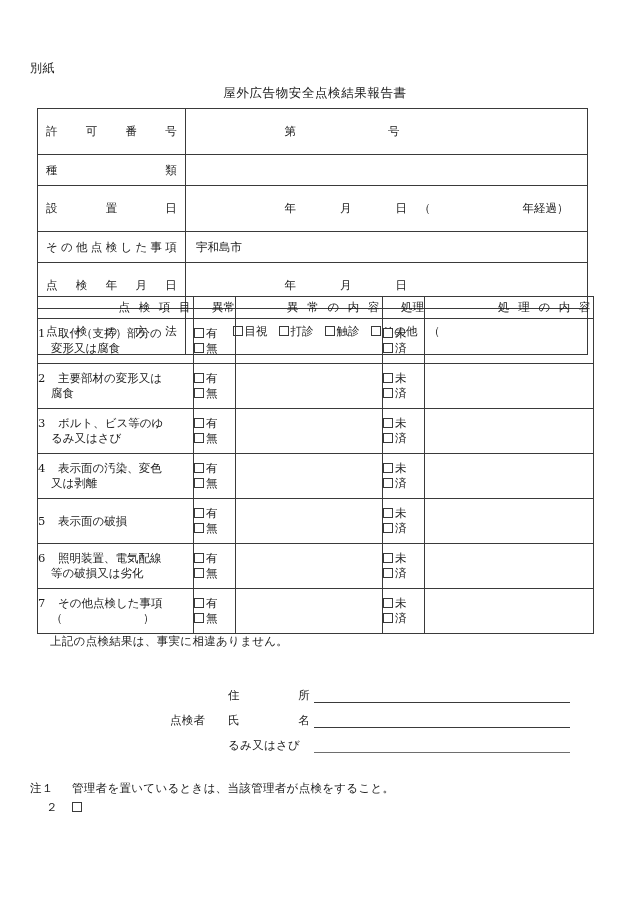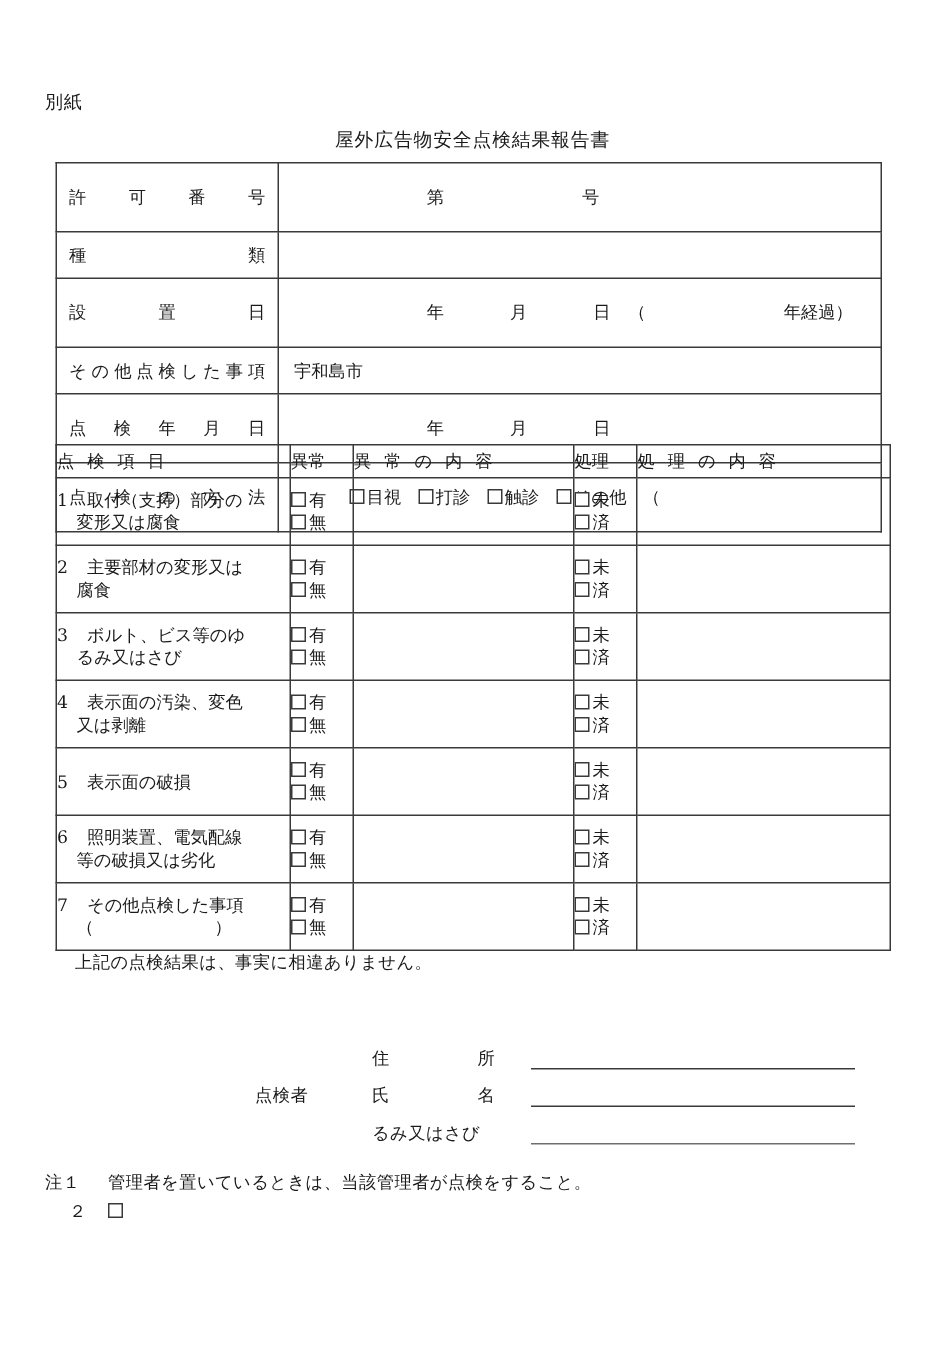--- a/index.html
+++ b/index.html
@@ -109,21 +109,21 @@
   #inspect-table {
     left: 37px;
     top: 296px;
     width: 551px;
   }
   #inspect-table td {
     height: 44px;
   }
   #inspect-table tr.hdr td {
     height: 21px;
-    text-align: left;
+    text-align: right;
     letter-spacing: 2.5px;
     padding: 0;
   }
   #inspect-table tr.hdr td.narrow { letter-spacing: 0px; }
   .c-item   { width: 155px; }
   .c-abn    { width: 41px; }
   .c-abnc   { width: 146px; }
   .c-trt    { width: 41px; }
   .c-trtc   { width: 168px; }
 
@@ -159,24 +159,23 @@
   
   .sig-block {
     position: absolute;
     left: 170px;
     top: 688px;
     width: 400px;
     font-size: 11.5px;
   }
   .sig-row {
     display: flex;
-    align-items: flex-end;
+    align-items: flex-start;
     height: 25px;
     white-space: nowrap;
-    gap: 20px;
   }
   .sig-who {
     width: 58px;
     text-align: left;
     letter-spacing: 0.3px;
   }
   .sig-lbl {
     width: 82px;
     display: inline-block;
     text-align: justify;

